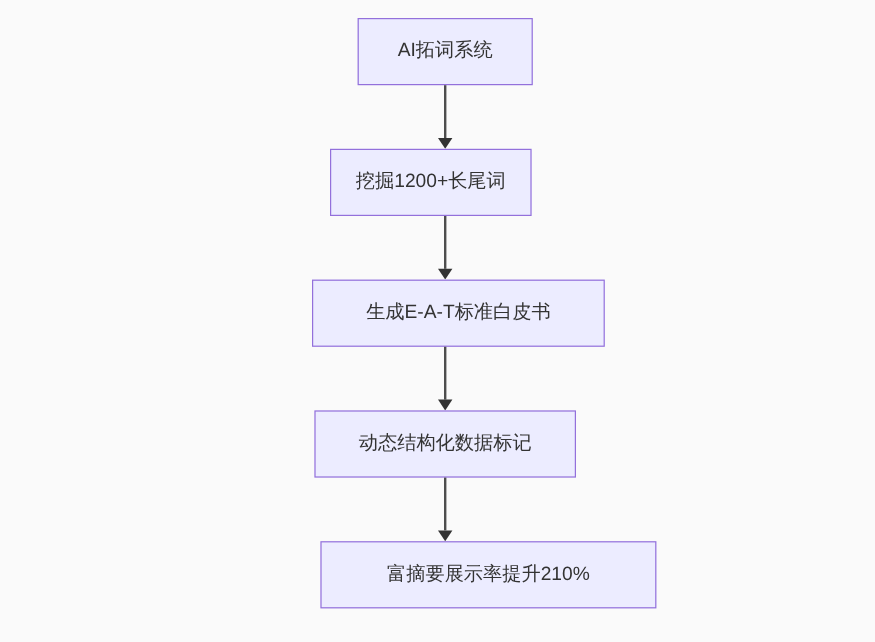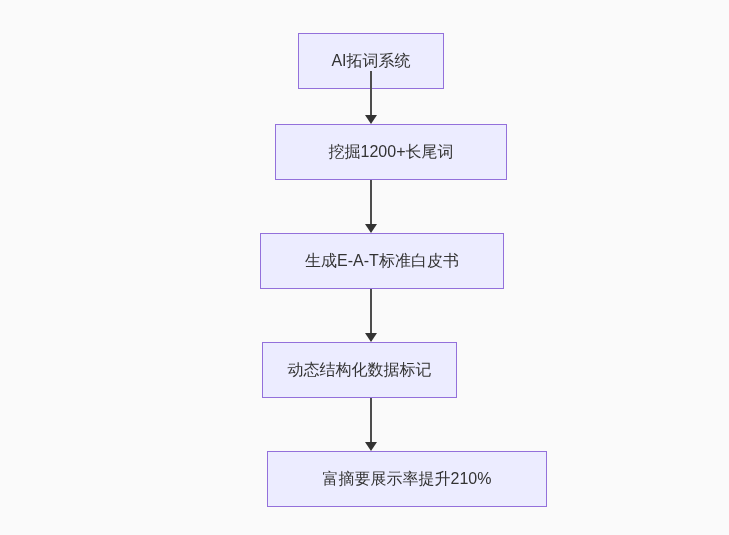--- a/index.html
+++ b/index.html
@@ -50,42 +50,42 @@
     border-left: 6px solid transparent;
     border-right: 6px solid transparent;
     border-top: 9px solid #333333;
   }
 </style>
 </head>
 <body>
 
 <div class="diagram">
 
-  <div class="node" style="left:298px; top:15px; width:146px; height:56px;margin-top:18px;">AI拓词系统</div>
+  <div class="node" style="left:298px; top:15px; width:146px; height:56px;">AI拓词系统</div>
 
   <div class="edge" style="left:371px; top:71px; height:53px;">
     <div class="edge-line"></div>
     <div class="edge-head"></div>
   </div>
 
-  <div class="node" style="left:275px; top:124px; width:232px; height:56px;">挖掘1200+长尾词</div>
+  <div class="node" style="left:275px; top:124px; width:168px; height:56px;">挖掘1200+长尾词</div>
 
   <div class="edge" style="left:371px; top:180px; height:53px;">
     <div class="edge-line"></div>
     <div class="edge-head"></div>
   </div>
 
   <div class="node" style="left:260px; top:233px; width:244px; height:56px;">生成E-A-T标准白皮书</div>
 
   <div class="edge" style="left:371px; top:289px; height:53px;">
     <div class="edge-line"></div>
     <div class="edge-head"></div>
   </div>
 
-  <div class="node" style="left:262px; top:342px; width:195px; height:56px;">动态结构化数据标记</div>
+  <div class="node" style="left:262px; top:342px; width:218px; height:56px;">动态结构化数据标记</div>
 
   <div class="edge" style="left:371px; top:398px; height:53px;">
     <div class="edge-line"></div>
     <div class="edge-head"></div>
   </div>
 
   <div class="node" style="left:267px; top:451px; width:280px; height:56px;">富摘要展示率提升210%</div>
 
 </div>
 

